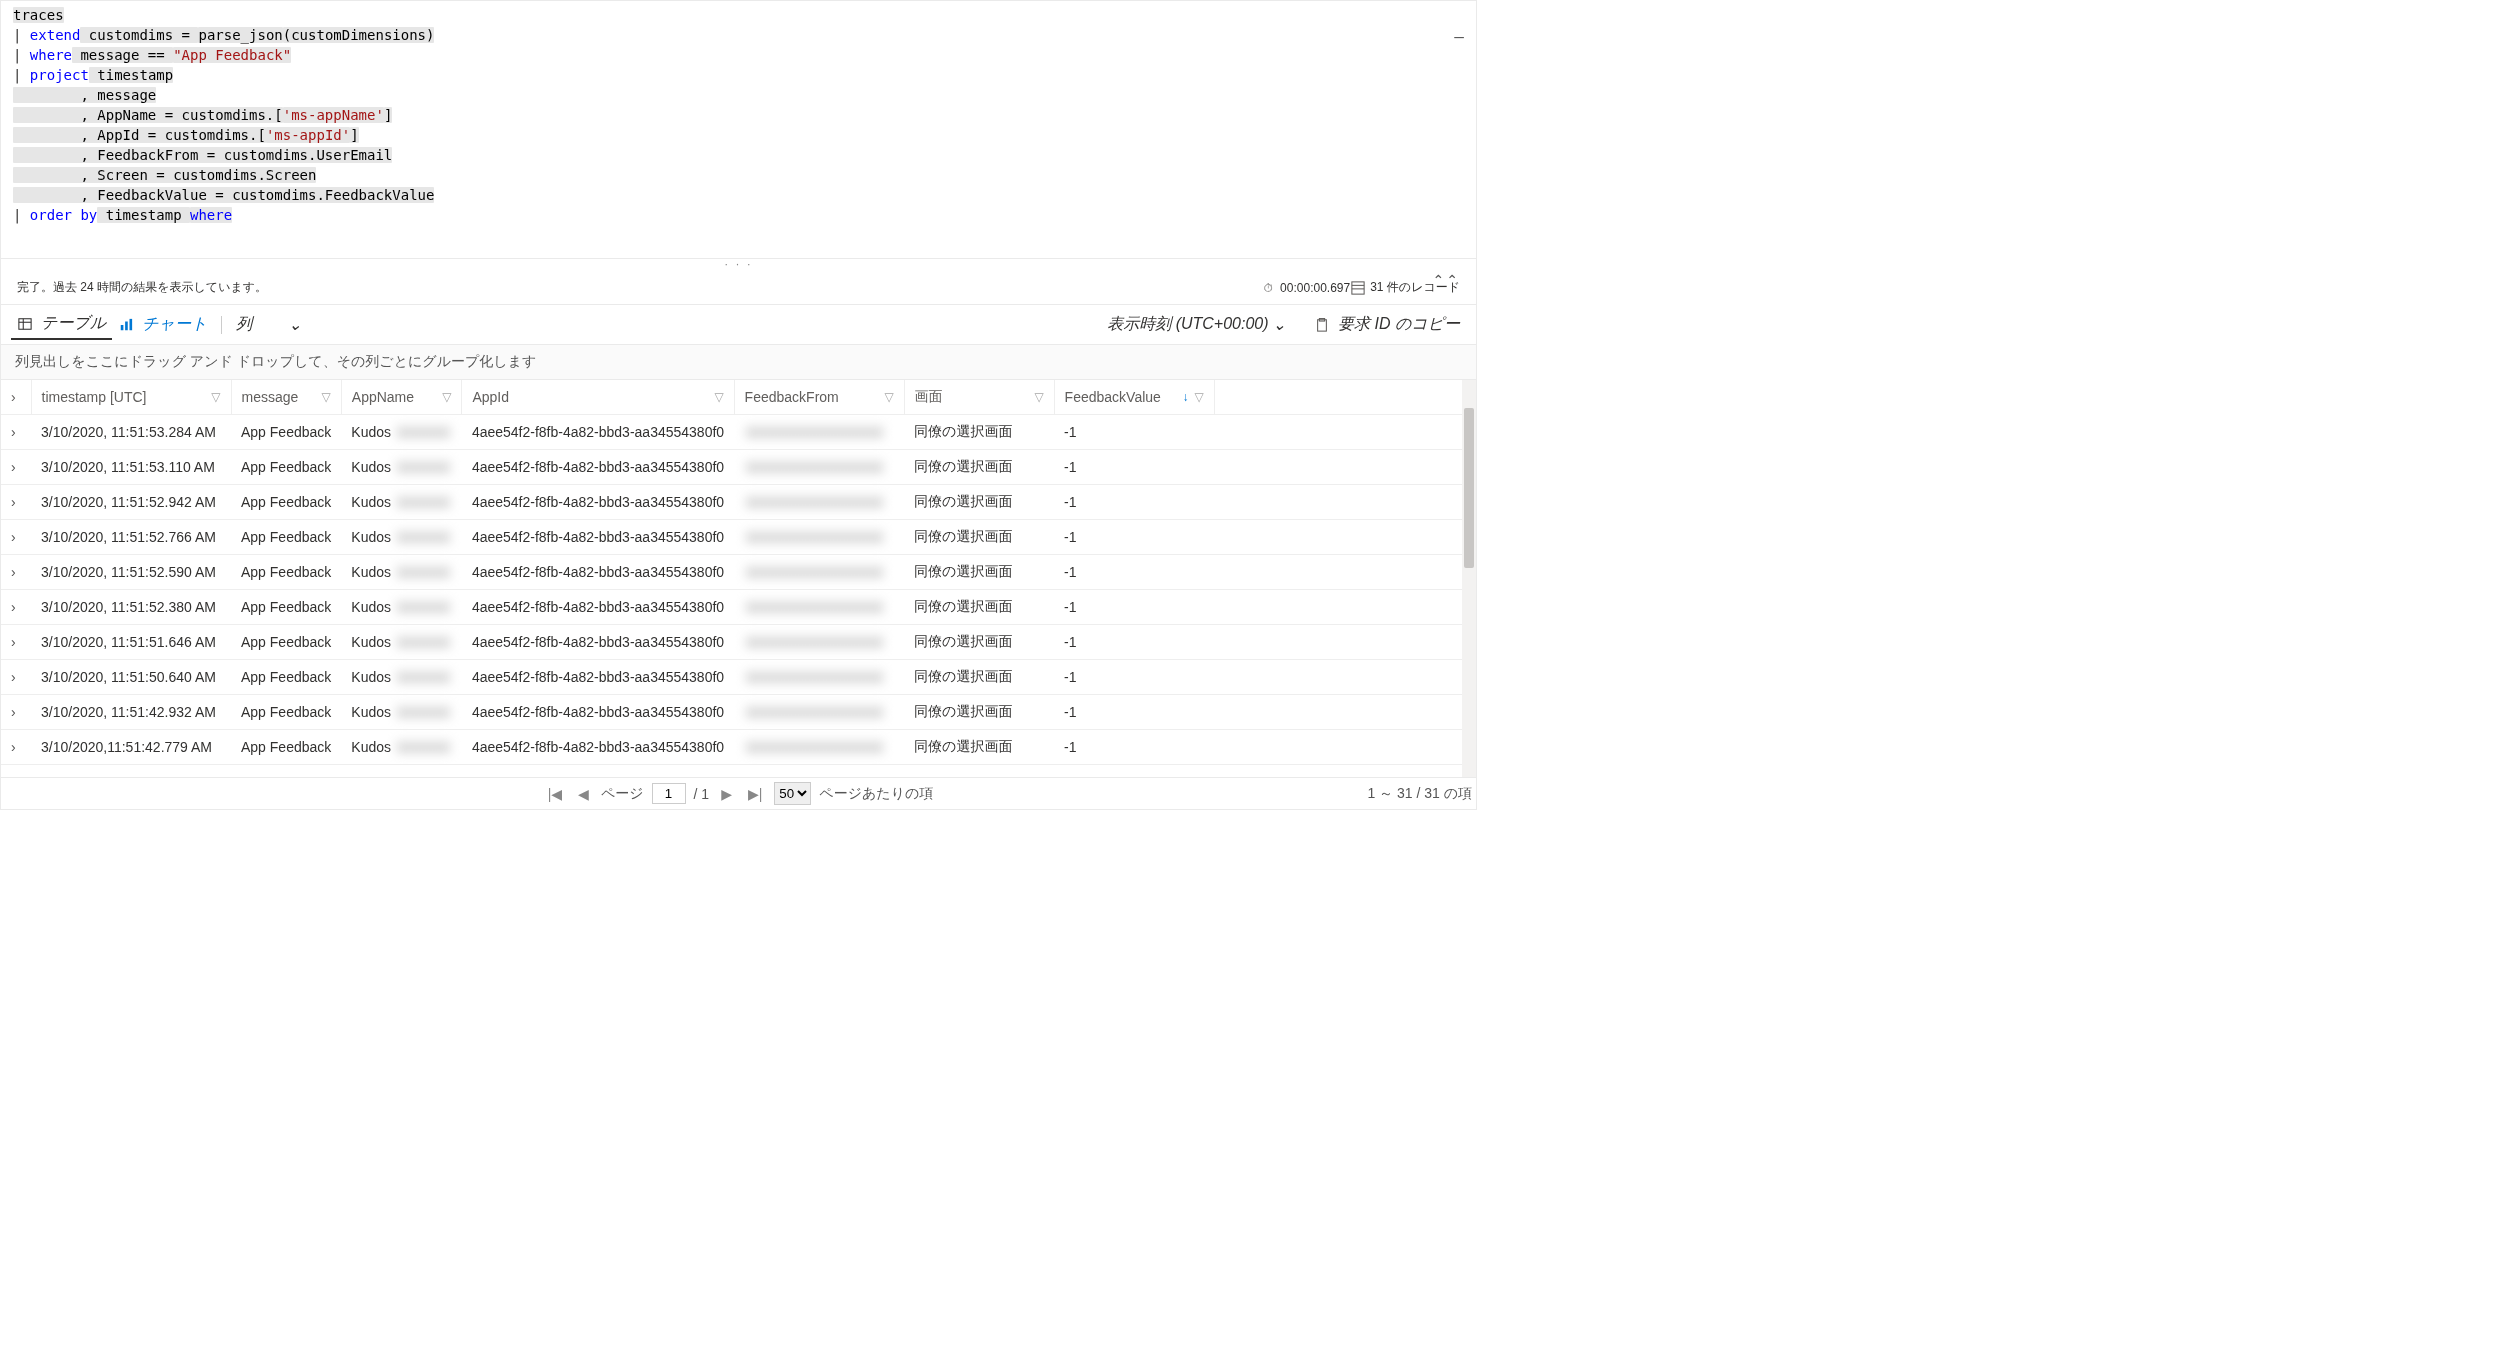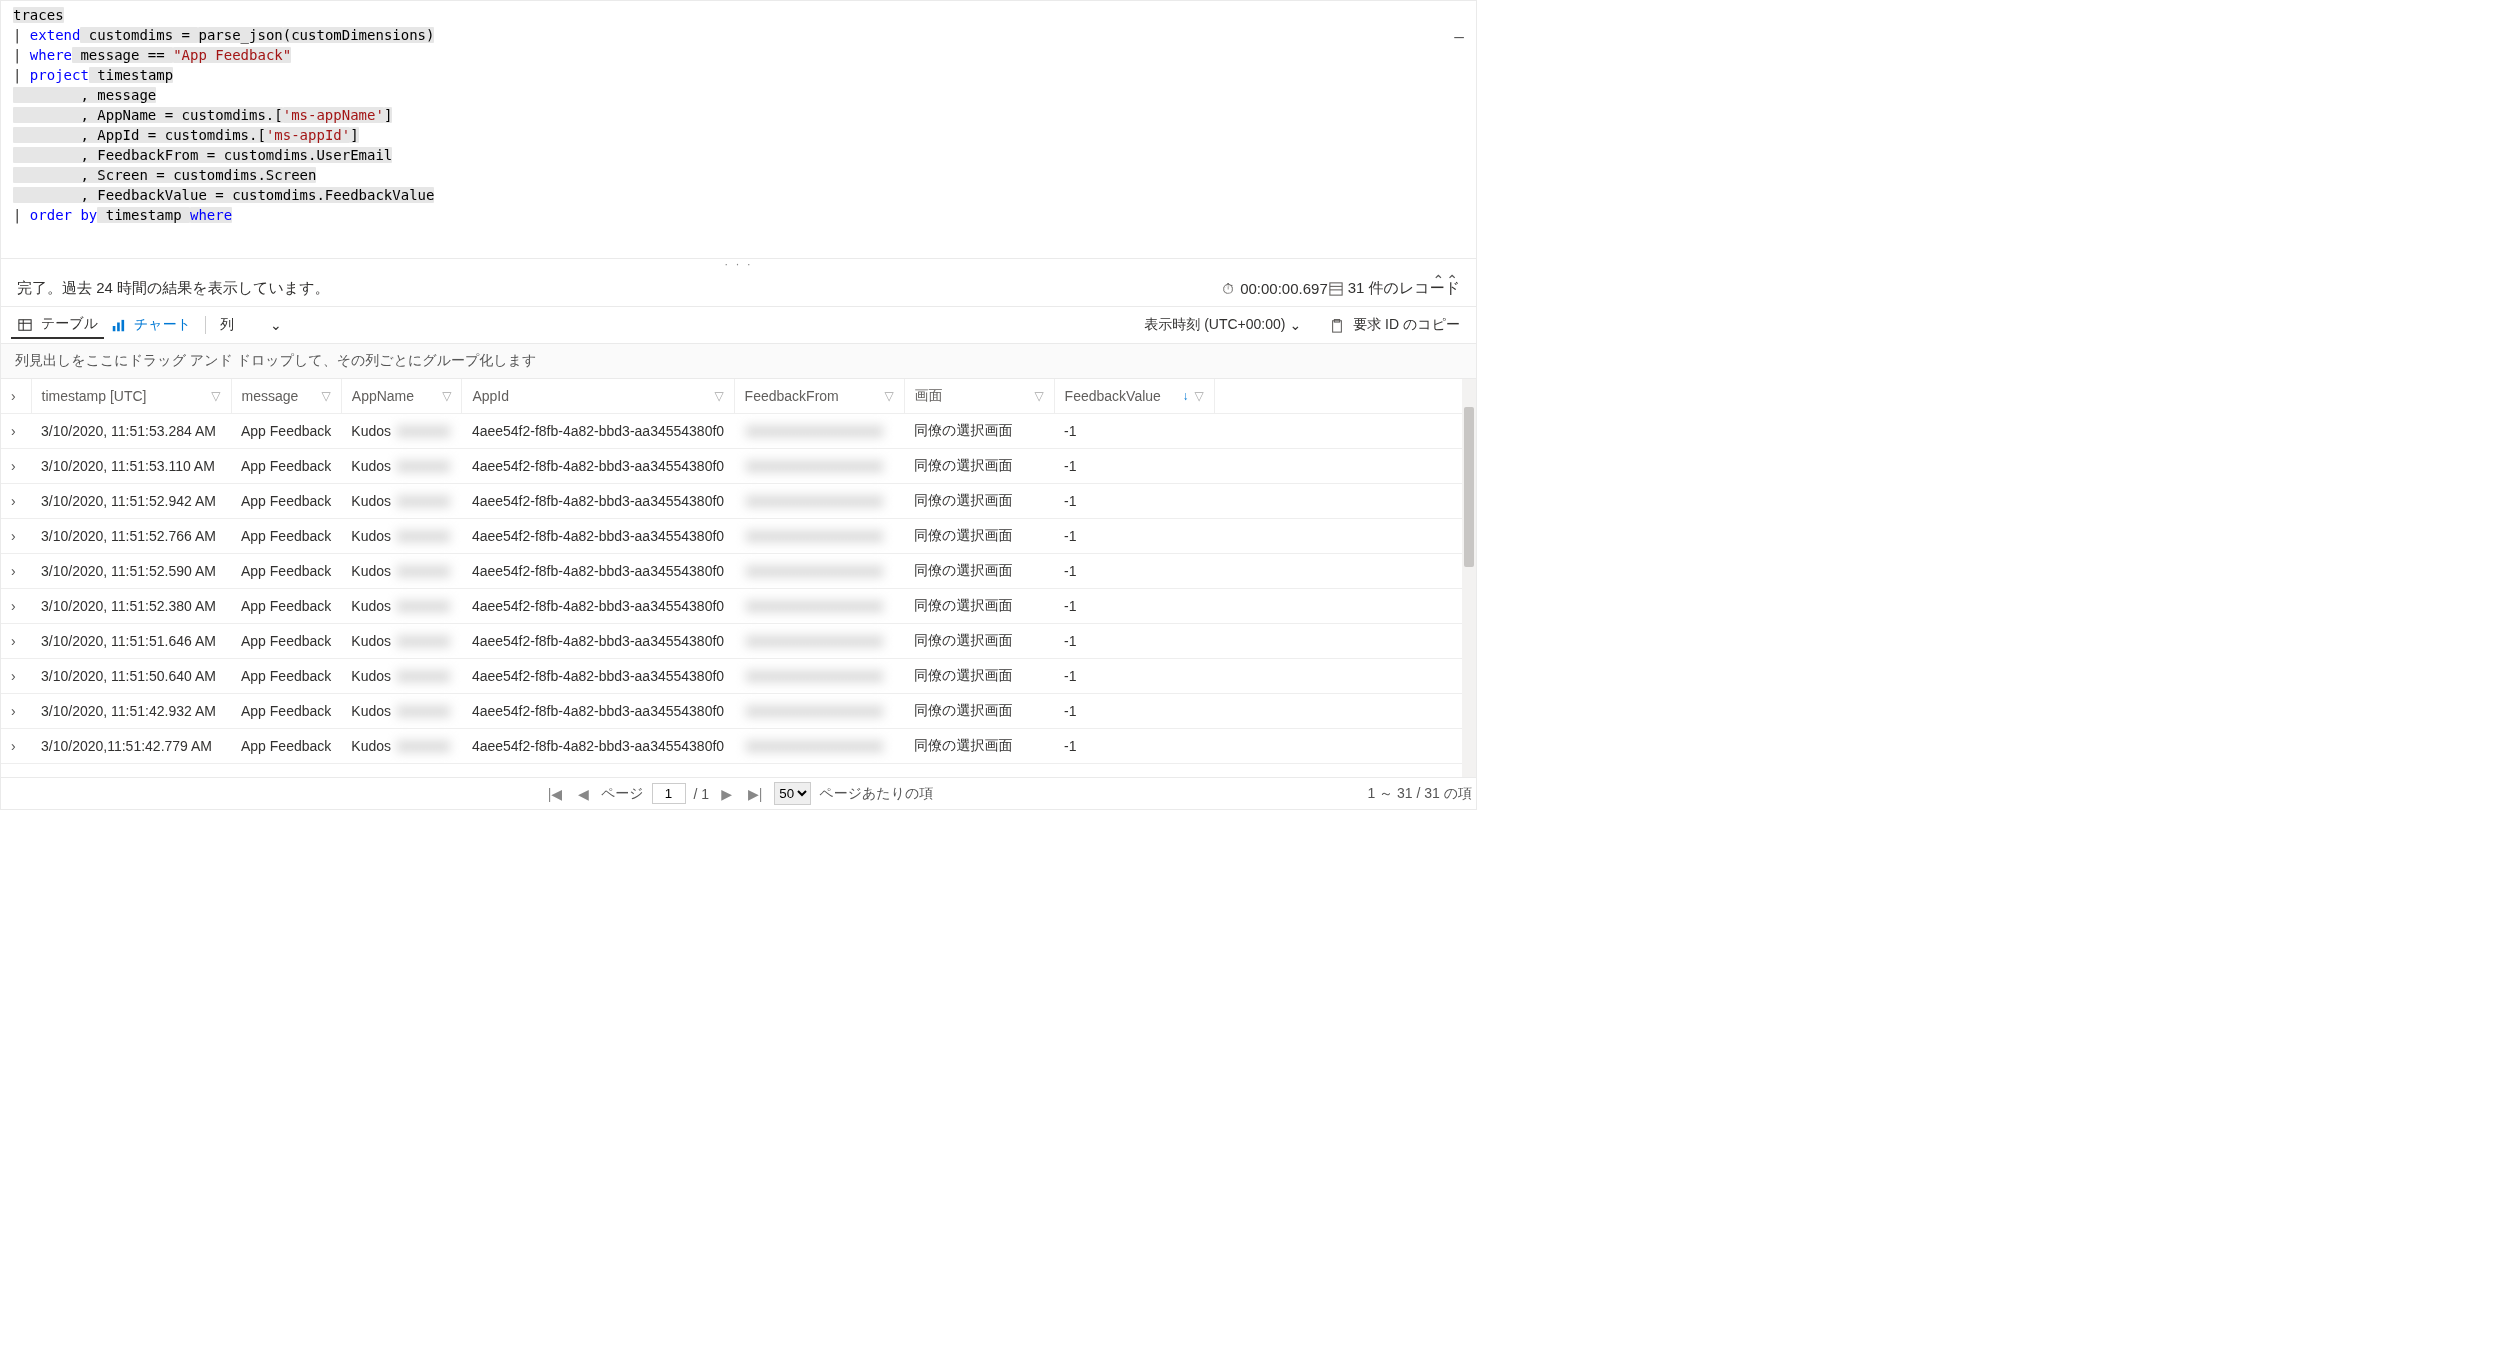--- a/index.html
+++ b/index.html
@@ -37,31 +37,32 @@
   }
 
   
   .divider { text-align: center; color: #888; font-size: 12px; line-height: 10px; letter-spacing: 2px; padding-bottom: 2px;}
   .chevup { position: absolute; right: 16px; bottom: -14px; font-size: 14px; color: #555; }
 
   
   .status-bar {
     display: flex; align-items: center; padding: 8px 16px;
     border-bottom: 1px solid #eaeaea;
-    font-size: 15px;
+    font-size: 12px;
   }
   .status-left { flex: 1; }
   .status-right { display: flex; gap: 0; align-items: center; color: #323130; }
   .icon { display: inline-block; width: 16px; text-align: center; color: #605e5c; margin-right: 4px; }
 
   
   .toolbar {
     display: flex; align-items: center; padding: 4px 10px;
     border-bottom: 1px solid #eaeaea;
-    font-size: 14px;
+    font-size: 16px;
+    font-style: italic;
   }
   .tool-tab { display: flex; align-items: center; gap: 4px; padding: 4px 6px; cursor: pointer; }
   .tool-tab.active { border-bottom: 2px solid #323130; }
   .tool-tab.chart { color: #0078d4; }
   .tool-sep { width: 1px; height: 18px; background: #ccc; margin: 0 8px; }
   .tool-right { margin-left: auto; display: flex; gap: 16px; align-items: center; }
 
   
   .groupby-strip { background: #fafafa; color: #555; padding: 8px 14px; font-size: 14px; border-bottom: 1px solid #eaeaea; }
 

